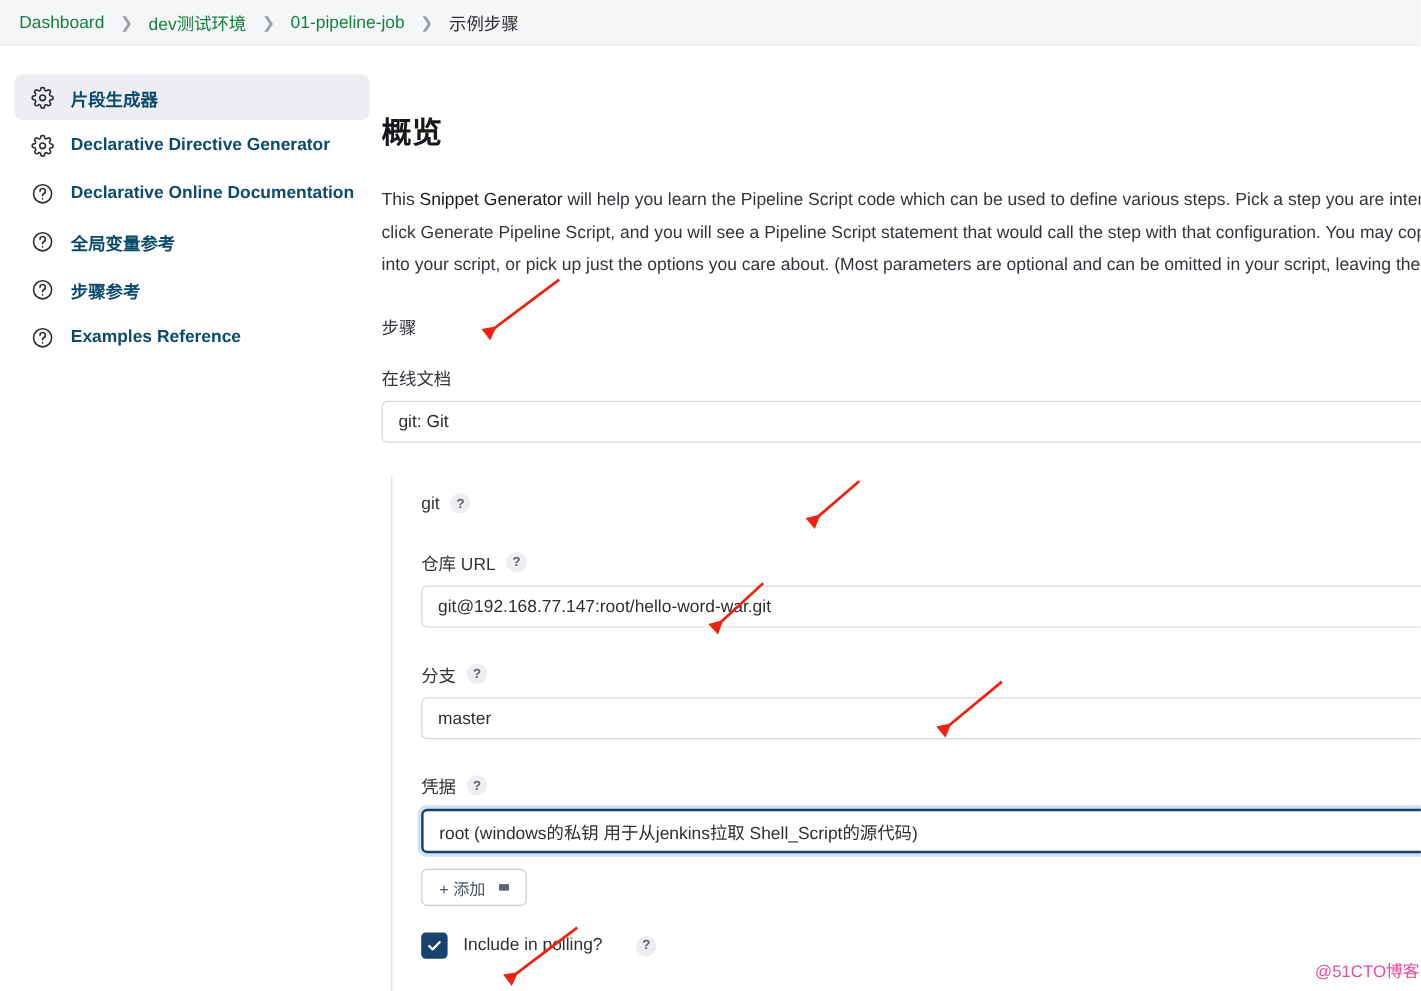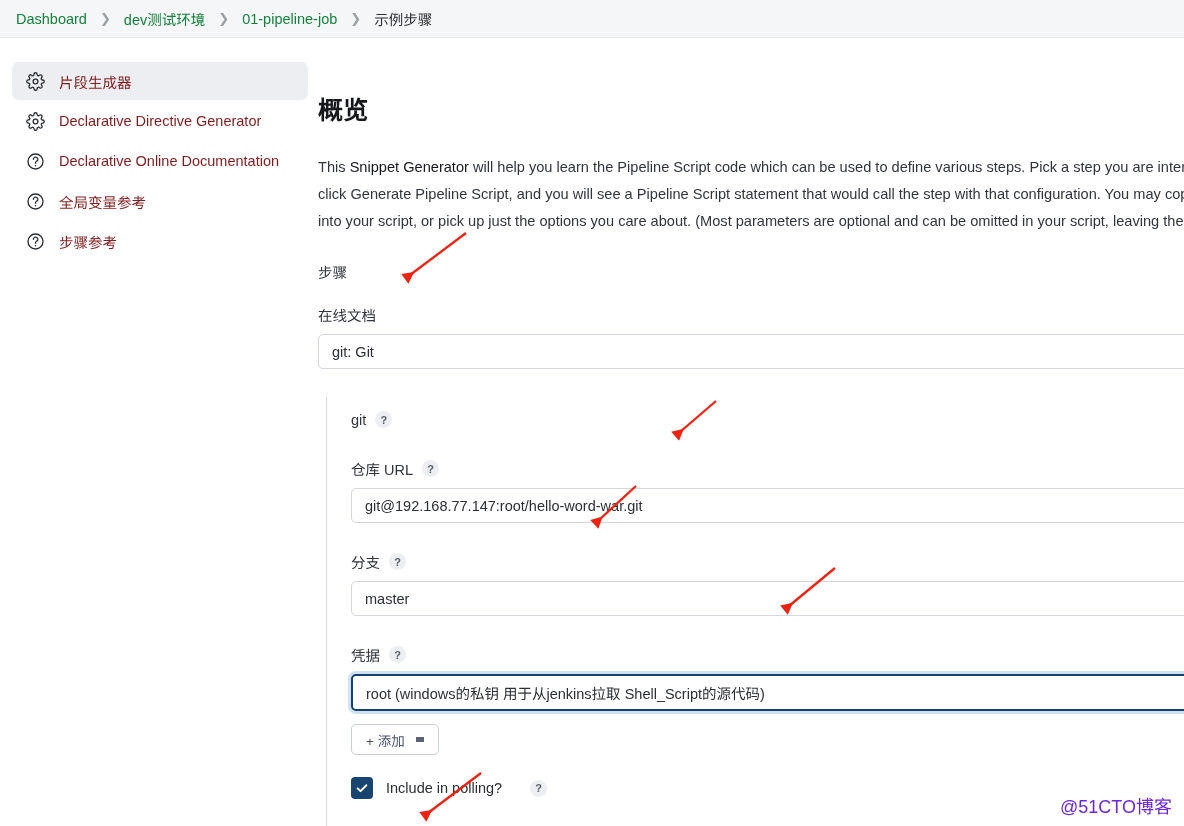--- a/index.html
+++ b/index.html
@@ -57,22 +57,23 @@
     gap: 14px;
     height: 38px;
     padding: 0 14px;
     border-radius: 7px;
     cursor: pointer;
     margin-bottom: 2px;
   }
   .side-item.active { background: #eceef1; }
   .side-item .label {
     font-size: 14.5px;
-    color: #7f1d1d;
+    color: #0c4a6e;
     white-space: nowrap;
+    font-weight: bold;
   }
   .side-icon { width: 19px; height: 19px; flex: 0 0 19px; display: block; }
 
   
   .main {
     flex: 1 1 auto;
     padding: 52px 0 0 0;
     min-width: 0;
     position: relative;
   }
@@ -216,24 +217,24 @@
   
   .arrow-layer {
     position: absolute;
     inset: 0;
     pointer-events: none;
     z-index: 40;
   }
 
   .watermark {
     position: absolute;
-    right: 12px;
+    right: 1px;
     bottom: 8px;
-    font-size: 18px;
-    color: #6d28d9;
+    font-size: 14px;
+    color: #ec4899;
     z-index: 30;
     user-select: none;
   }
 </style>
 </head>
 <body>
 
 <div class="breadcrumb-bar">
   <a class="crumb" href="#">Dashboard</a>
   <span class="crumb-sep">❯</span>
@@ -295,20 +296,30 @@
         <svg width="19" height="19" viewBox="0 0 24 24" fill="none" stroke="#2c2f33" stroke-width="1.7">
           <circle cx="12" cy="12" r="9.5"></circle>
           <path d="M9.3 9.2a2.8 2.8 0 1 1 4.1 2.5c-.8.5-1.4 1-1.4 2v.4" stroke-linecap="round"></path>
           <circle cx="12" cy="17.3" r="0.95" fill="#2c2f33" stroke="none"></circle>
         </svg>
       </span>
       <span class="label">步骤参考</span>
     </div>
 
 
+    <div class="side-item">
+      <span class="side-icon">
+        <svg width="19" height="19" viewBox="0 0 24 24" fill="none" stroke="#2c2f33" stroke-width="1.7">
+          <circle cx="12" cy="12" r="9.5"></circle>
+          <path d="M9.3 9.2a2.8 2.8 0 1 1 4.1 2.5c-.8.5-1.4 1-1.4 2v.4" stroke-linecap="round"></path>
+          <circle cx="12" cy="17.3" r="0.95" fill="#2c2f33" stroke="none"></circle>
+        </svg>
+      </span>
+      <span class="label">Examples Reference</span>
+    </div>
 
 
   </nav>
 
   <main class="main">
     <div class="main-inner">
 
       <h1 class="page-title">概览</h1>
 
       <p class="intro"><span>This </span><b>Snippet Generator</b><span> will help you learn the Pipeline Script code which can be used to define various steps. Pick a step you are interested in from the list, configure it, click Generate Pipeline Script, and you will see a Pipeline Script statement that would call the step with that configuration. You may copy and paste the whole statement into your script, or pick up just the options you care about. (Most parameters are optional and can be omitted in your script, leaving them at default values.)</span></p>

